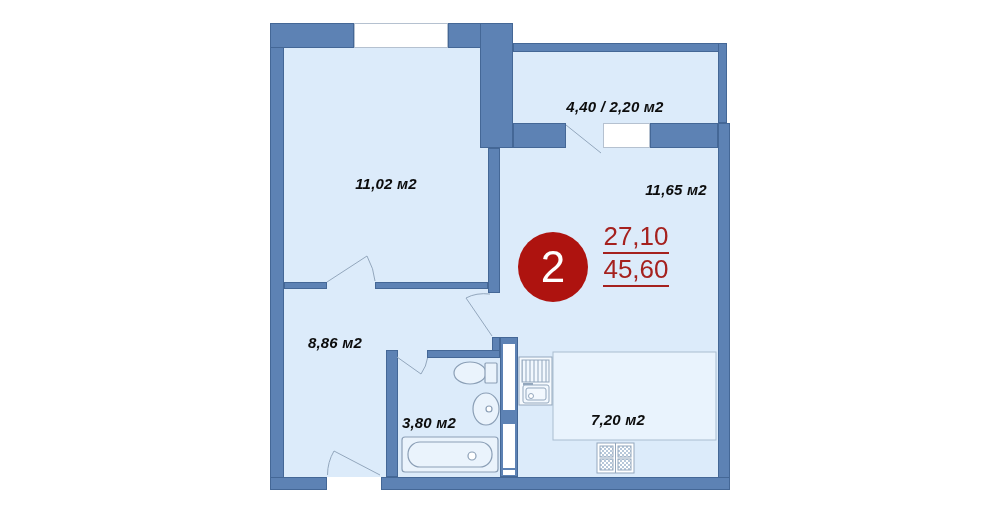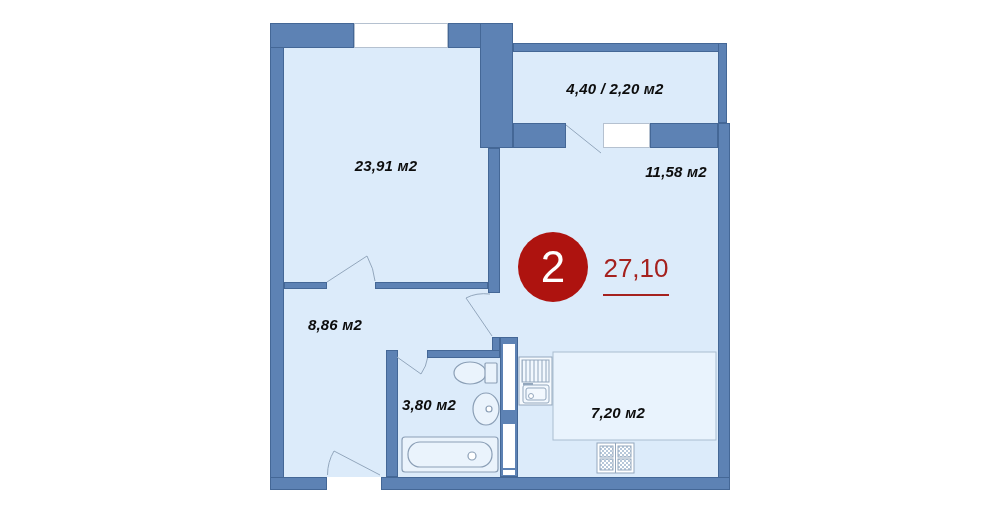--- a/index.html
+++ b/index.html
@@ -4,28 +4,28 @@
 <style>
   html,body{margin:0;padding:0;background:#fff;}
   #stage{position:relative;width:1000px;height:511px;background:#ffffff;overflow:hidden;
          font-family:"Liberation Sans","DejaVu Sans",sans-serif;}
   .floor{position:absolute;background:#dcebfa;}
   .wall{position:absolute;background:#5d82b4;box-shadow:inset 0 0 0 1px rgba(44,76,120,.5);}
   .win{position:absolute;background:#ffffff;box-shadow:inset 0 0 0 1px rgba(44,76,120,.35);}
   .niche{position:absolute;background:#ffffff;}
   svg.overlay{position:absolute;left:0;top:0;}
   .room-label{position:absolute;transform:translate(-50%,-50%);white-space:nowrap;
-              font-style:italic;font-weight:bold;font-size:15px;color:#0c0c0c;letter-spacing:.2px;}
+              font-style:italic;font-weight:bold;font-size:15px;color:#0c0c0c;letter-spacing:.2px;margin-top:18px;}
   .badge{position:absolute;left:518px;top:232px;width:70px;height:70px;border-radius:50%;
          background:#ae130f;display:flex;align-items:center;justify-content:center;}
   .badge span{color:#ffffff;font-size:44px;line-height:1;}
   .areas{position:absolute;left:592px;top:221px;width:88px;text-align:center;
          color:#a5211e;font-size:26px;line-height:31px;}
   .areas .ln{display:inline-block;}
-  .areas .u{border-bottom:2px solid #a5211e;padding-bottom:10px;margin-top:32px;}
+  .areas .u{border-bottom:2px solid #a5211e;padding-bottom:0px;}
 </style>
 </head>
 <body>
 
 <div id="stage">
 
   <div class="floor" style="left:284px;top:48px;width:434px;height:429px;"></div>
   <div class="floor" style="left:513px;top:52px;width:205px;height:71px;"></div>
 
   <div class="wall" style="left:270px;top:23px;width:14px;height:467px;"></div>
@@ -117,28 +117,29 @@
     </g>
     <g stroke="#93a7bd" stroke-width="1" fill="none">
       <path d="M380,475 L334,451"></path>
       <path d="M334,451 Q327.5,462 327.5,475"></path>
     </g>
     <g stroke="#93a7bd" stroke-width="1" fill="none">
       <path d="M566,125 L601,153"></path>
     </g>
   </svg>
 
-  <div class="room-label" style="left:386px;top:165px;">23,91 м2</div>
+  <div class="room-label" style="left:386px;top:165px;">11,02 м2</div>
   <div class="room-label" style="left:615px;top:88px;">4,40 / 2,20 м2</div>
-  <div class="room-label" style="left:676px;top:171px;">11,58 м2</div>
+  <div class="room-label" style="left:676px;top:171px;">11,65 м2</div>
   <div class="room-label" style="left:335px;top:324px;">8,86 м2</div>
   <div class="room-label" style="left:429px;top:404px;">3,80 м2</div>
-  <div class="room-label" style="left:618px;top:412px;">7,20 м2</div>
+  <div class="room-label" style="left:618px;top:401px;">7,20 м2</div>
 
   <div class="badge">
     <span>2</span>
   </div>
 
   <div class="areas">
     <div><span class="ln u">27,10</span></div>
+    <div><span class="ln u">45,60</span></div>
   </div>
 
 </div>
 
 </body></html>

